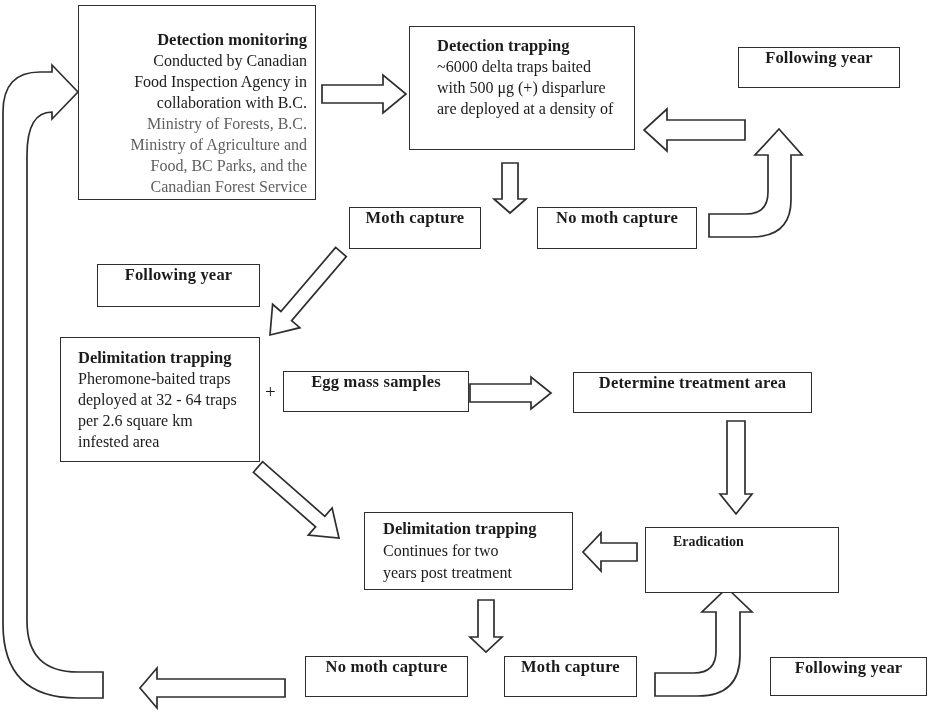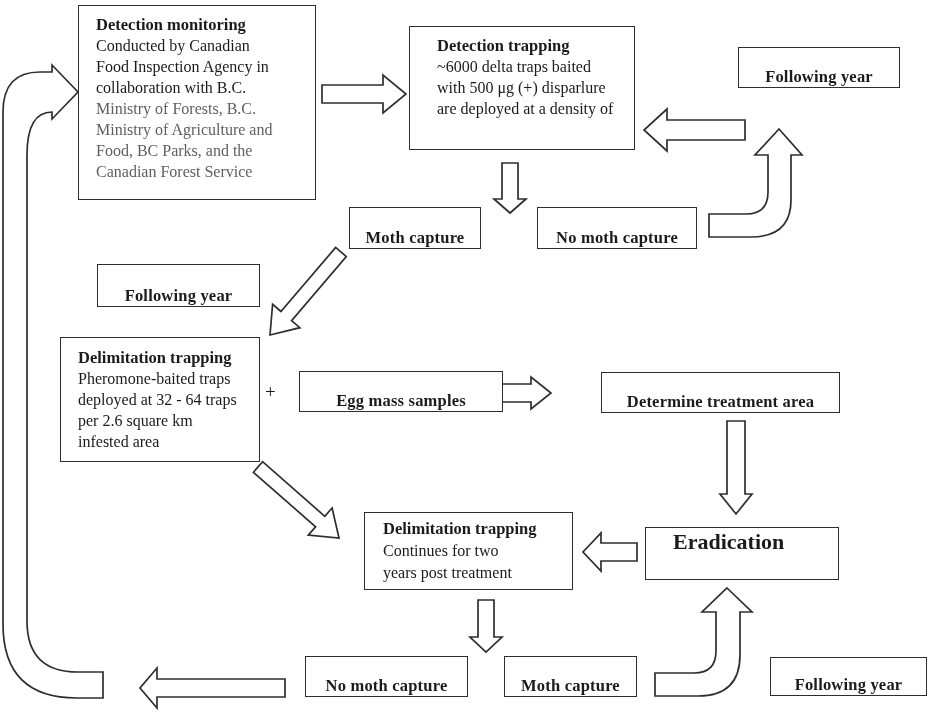--- a/index.html
+++ b/index.html
@@ -18,21 +18,21 @@
   }
   #arrows{position:absolute;left:0;top:0;}
   .box{
     position:absolute;
     box-sizing:border-box;
     background:#fff;
     border:1.7px solid var(--line);
     color:var(--text);
   }
   .label-box{
-    display:flex;align-items:flex-end;justify-content:center;
+    display:flex;align-items:flex-start;justify-content:center;
     font-weight:bold;font-size:16.5px;text-align:center;
     letter-spacing:.2px;
   }
   .text-box{font-size:16px;line-height:21px;}
   .text-box .title{font-weight:bold;font-size:16.5px;}
   .gray{color:var(--muted);}
   .plus{
     position:absolute;
     font-size:19px;color:var(--text);
     font-family:"Liberation Serif", serif;
@@ -52,21 +52,21 @@
       <polygon points="727.0,421.0 727.0,494.0 720.0,494.0 736.0,514.0 752.0,494.0 745.0,494.0 745.0,421.0" fill="#ffffff" stroke="#2e2e2e" stroke-width="1.7"></polygon>
       <polygon points="637.0,543.0 601.0,543.0 601.0,533.0 583.0,552.0 601.0,571.0 601.0,561.0 637.0,561.0" fill="#ffffff" stroke="#2e2e2e" stroke-width="1.7"></polygon>
       <polygon points="253.4,472.3 315.6,526.8 308.3,535.1 339.0,538.0 332.1,508.0 324.8,516.3 262.6,461.7" fill="#ffffff" stroke="#2e2e2e" stroke-width="1.7"></polygon>
       <polygon points="478.0,600.0 478.0,637.0 470.0,637.0 486.0,652.0 502.0,637.0 494.0,637.0 494.0,600.0" fill="#ffffff" stroke="#2e2e2e" stroke-width="1.7"></polygon>
       <polygon points="285.0,679.0 157.0,679.0 157.0,668.0 140.0,688.0 157.0,708.0 157.0,697.0 285.0,697.0" fill="#ffffff" stroke="#2e2e2e" stroke-width="1.7"></polygon>
       <path d="M 779 129 L 802 155 L 791 155 L 791 200 Q 791 237 751 237 L 709 237 L 709 214 L 746 214 Q 768 214 768 192 L 768 155 L 755 155 Z" fill="#ffffff" stroke="#2e2e2e" stroke-width="1.7"></path>
       <path d="M 727 588 L 752 612 L 740 612 L 740 655 Q 740 696 698 696 L 655 696 L 655 673 L 694 673 Q 716 673 716 651 L 716 612 L 702 612 Z" fill="#ffffff" stroke="#2e2e2e" stroke-width="1.7"></path>
       <path d="M 78 92 L 52 65 L 52 72 L 40 72 Q 3 72 3 112 L 3 624 Q 3 698 77 698 L 103 698 L 103 672 L 78 672 Q 27 672 27 621 L 27 155 Q 27 112 52 112 L 52 119 Z" fill="#ffffff" stroke="#2e2e2e" stroke-width="1.7"></path>
     </svg>
 
-  <div class="box text-box" style="left:78px;top:5px;width:238px;height:195px;padding:8px 8px 0 17px;">
+  <div class="box text-box" style="left:78px;top:5px;width:238px;height:195px;padding:23px 8px 0 17px;text-align:right;">
     <div class="title">Detection monitoring</div>
     <div>Conducted by Canadian</div>
     <div>Food Inspection Agency in</div>
     <div>collaboration with B.C.</div>
     <div class="gray">Ministry of Forests, B.C.</div>
     <div class="gray">Ministry of Agriculture and</div>
     <div class="gray">Food, BC Parks, and the</div>
     <div class="gray">Canadian Forest Service</div>
   </div>
 
@@ -96,29 +96,29 @@
   <div class="box text-box" style="left:60px;top:337px;width:200px;height:125px;padding:9px 2px 0 17px;">
     <div class="title">Delimitation trapping</div>
     <div>Pheromone-baited traps</div>
     <div>deployed at 32 - 64 traps</div>
     <div>per 2.6 square km</div>
     <div>infested area</div>
   </div>
 
   <div class="plus" style="left:265px;top:381px;">+</div>
 
-  <div class="box label-box" style="left:283px;top:371px;width:204px;height:41px;margin-left:16px;">
+  <div class="box label-box" style="left:283px;top:371px;width:186px;height:41px;">
     <span>Egg mass samples</span>
   </div>
 
-  <div class="box label-box" style="left:573px;top:372px;width:239px;height:41px;margin-left:28px;">
+  <div class="box label-box" style="left:573px;top:372px;width:239px;height:41px;">
     <span>Determine treatment area</span>
   </div>
 
-  <div class="box text-box" style="left:645px;top:527px;width:194px;height:53px;padding:2px 0 8px 27px;font-weight:bold;font-size:22px;line-height:23px;">
+  <div class="box text-box" style="left:645px;top:527px;width:194px;height:66px;padding:2px 0 8px 27px;font-weight:bold;font-size:14px;line-height:23px;">
     <div>Eradication</div>
   </div>
 
   <div class="box text-box" style="left:364px;top:512px;width:209px;height:78px;padding:5px 0 0 18px;line-height:22px;">
     <div class="title">Delimitation trapping</div>
     <div>Continues for two</div>
     <div>years post treatment</div>
   </div>
 
   <div class="box label-box" style="left:305px;top:656px;width:163px;height:41px;">

